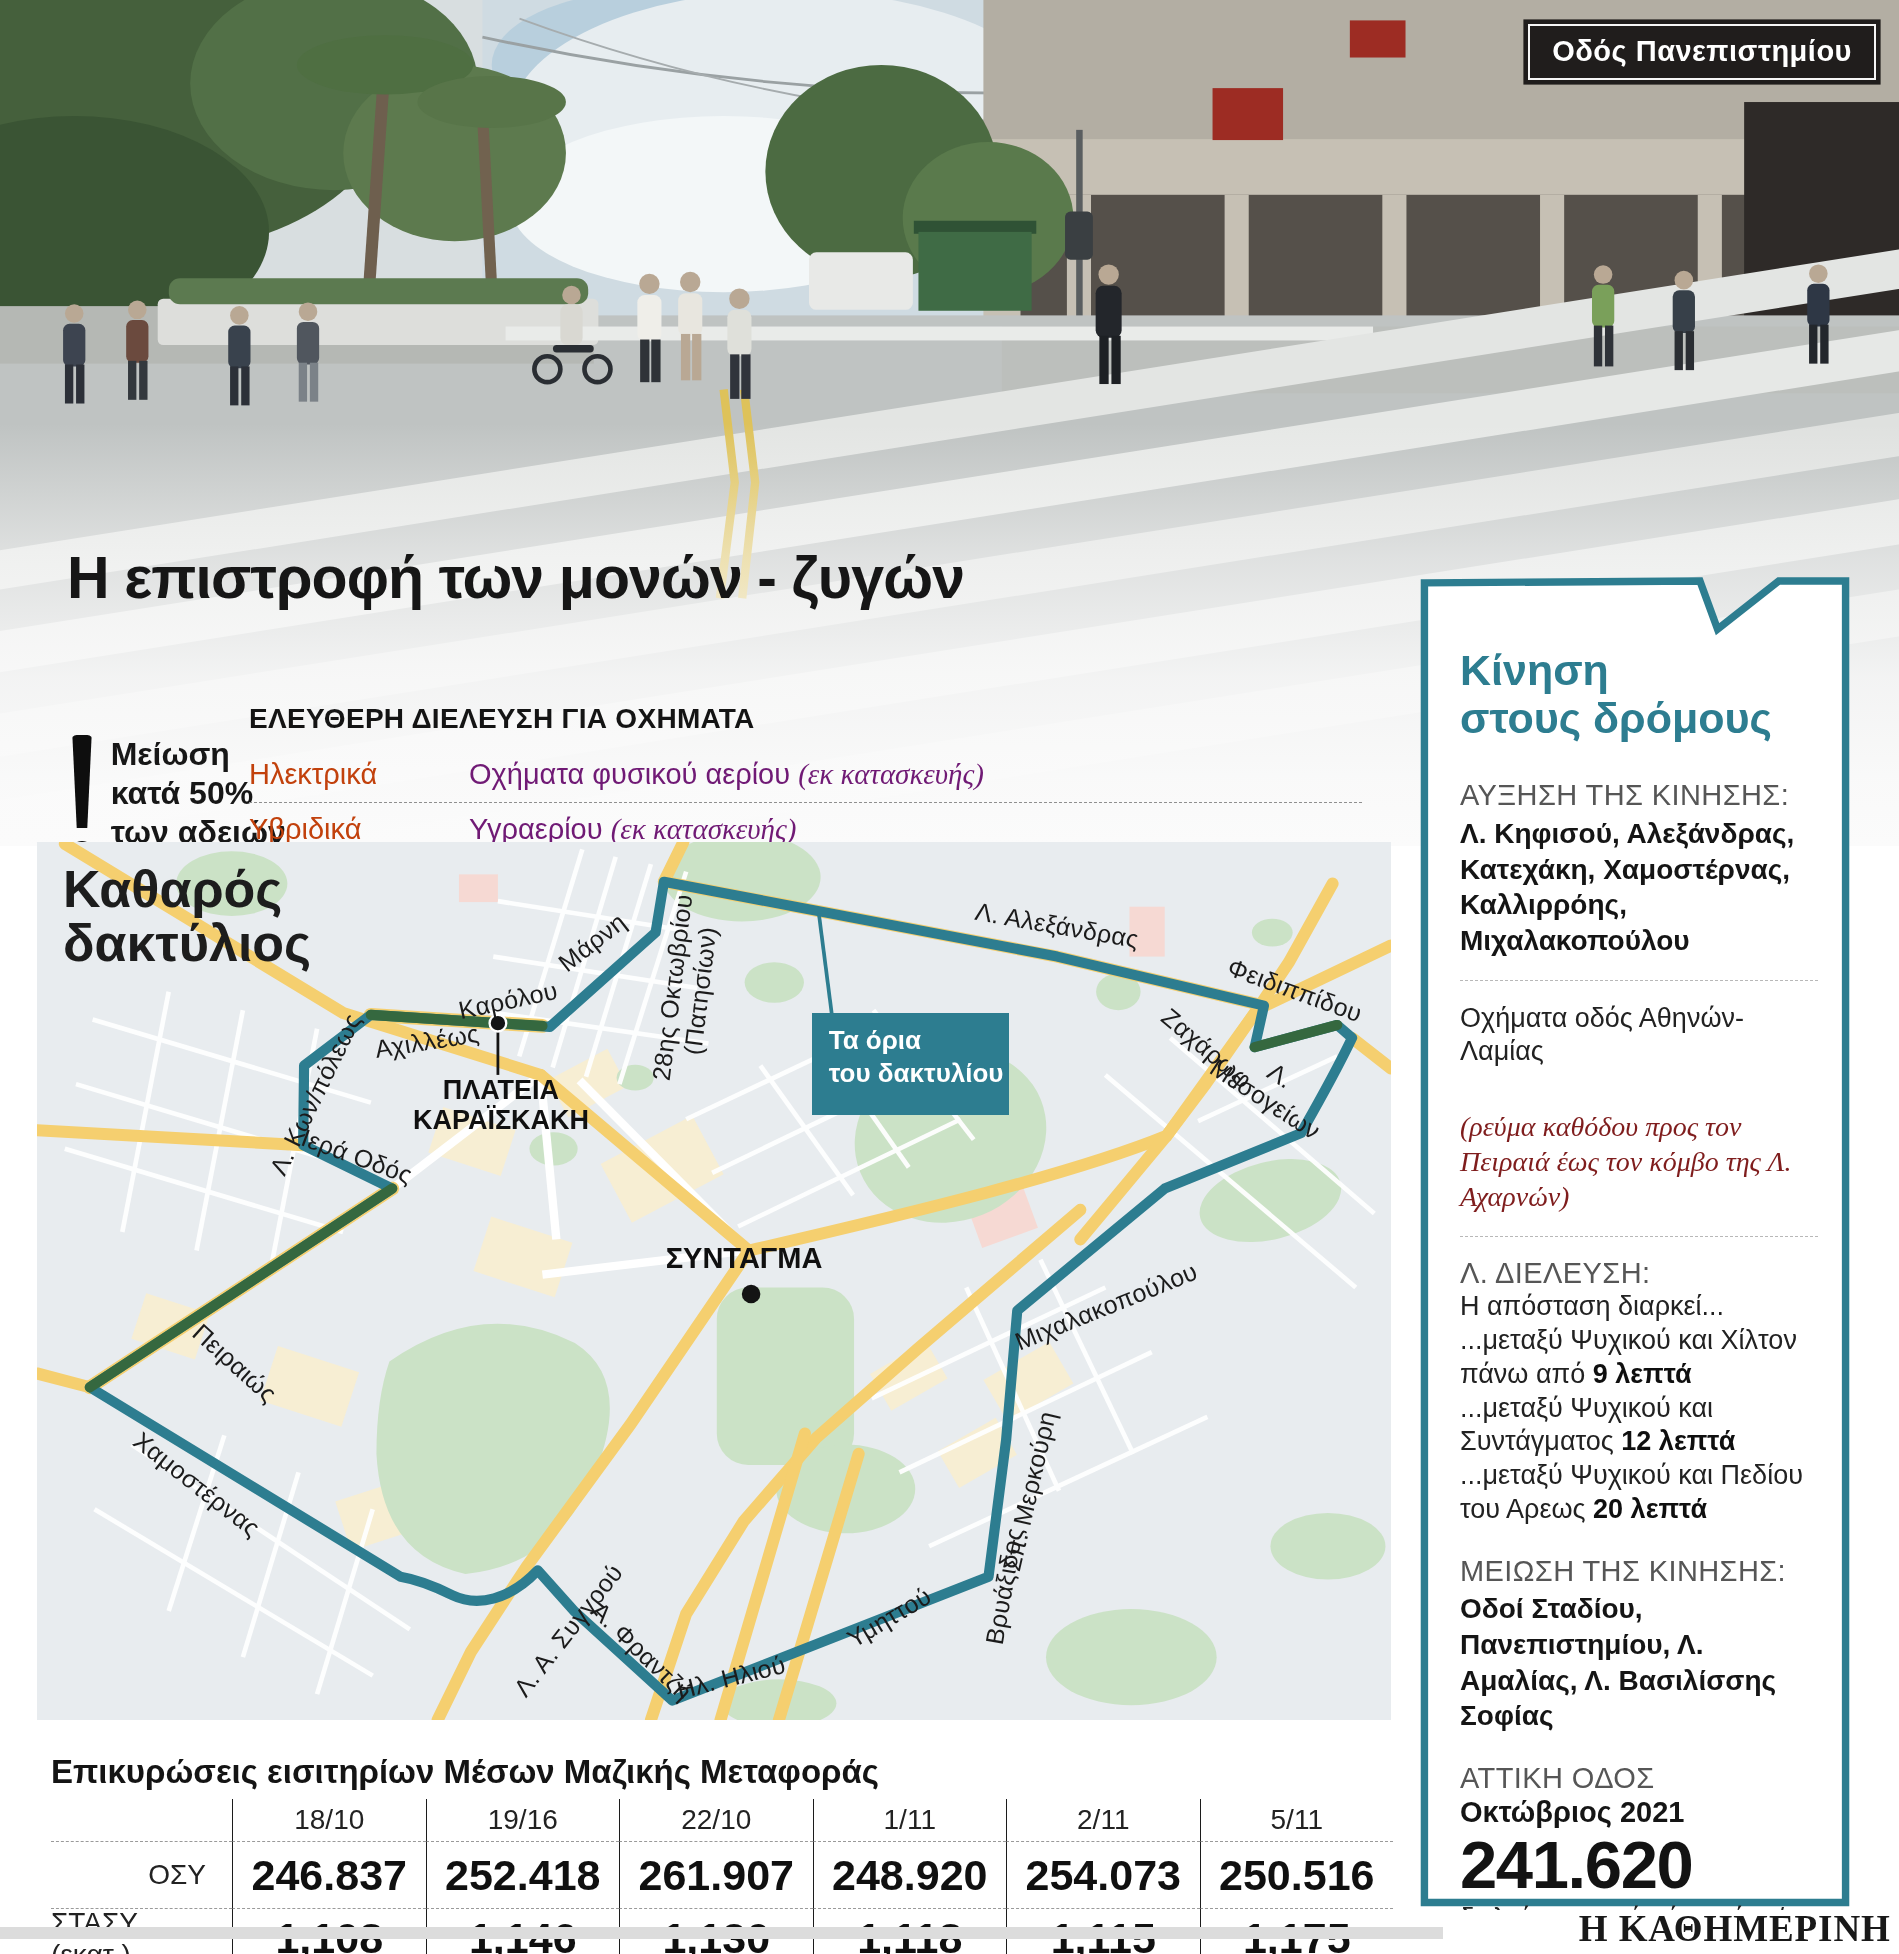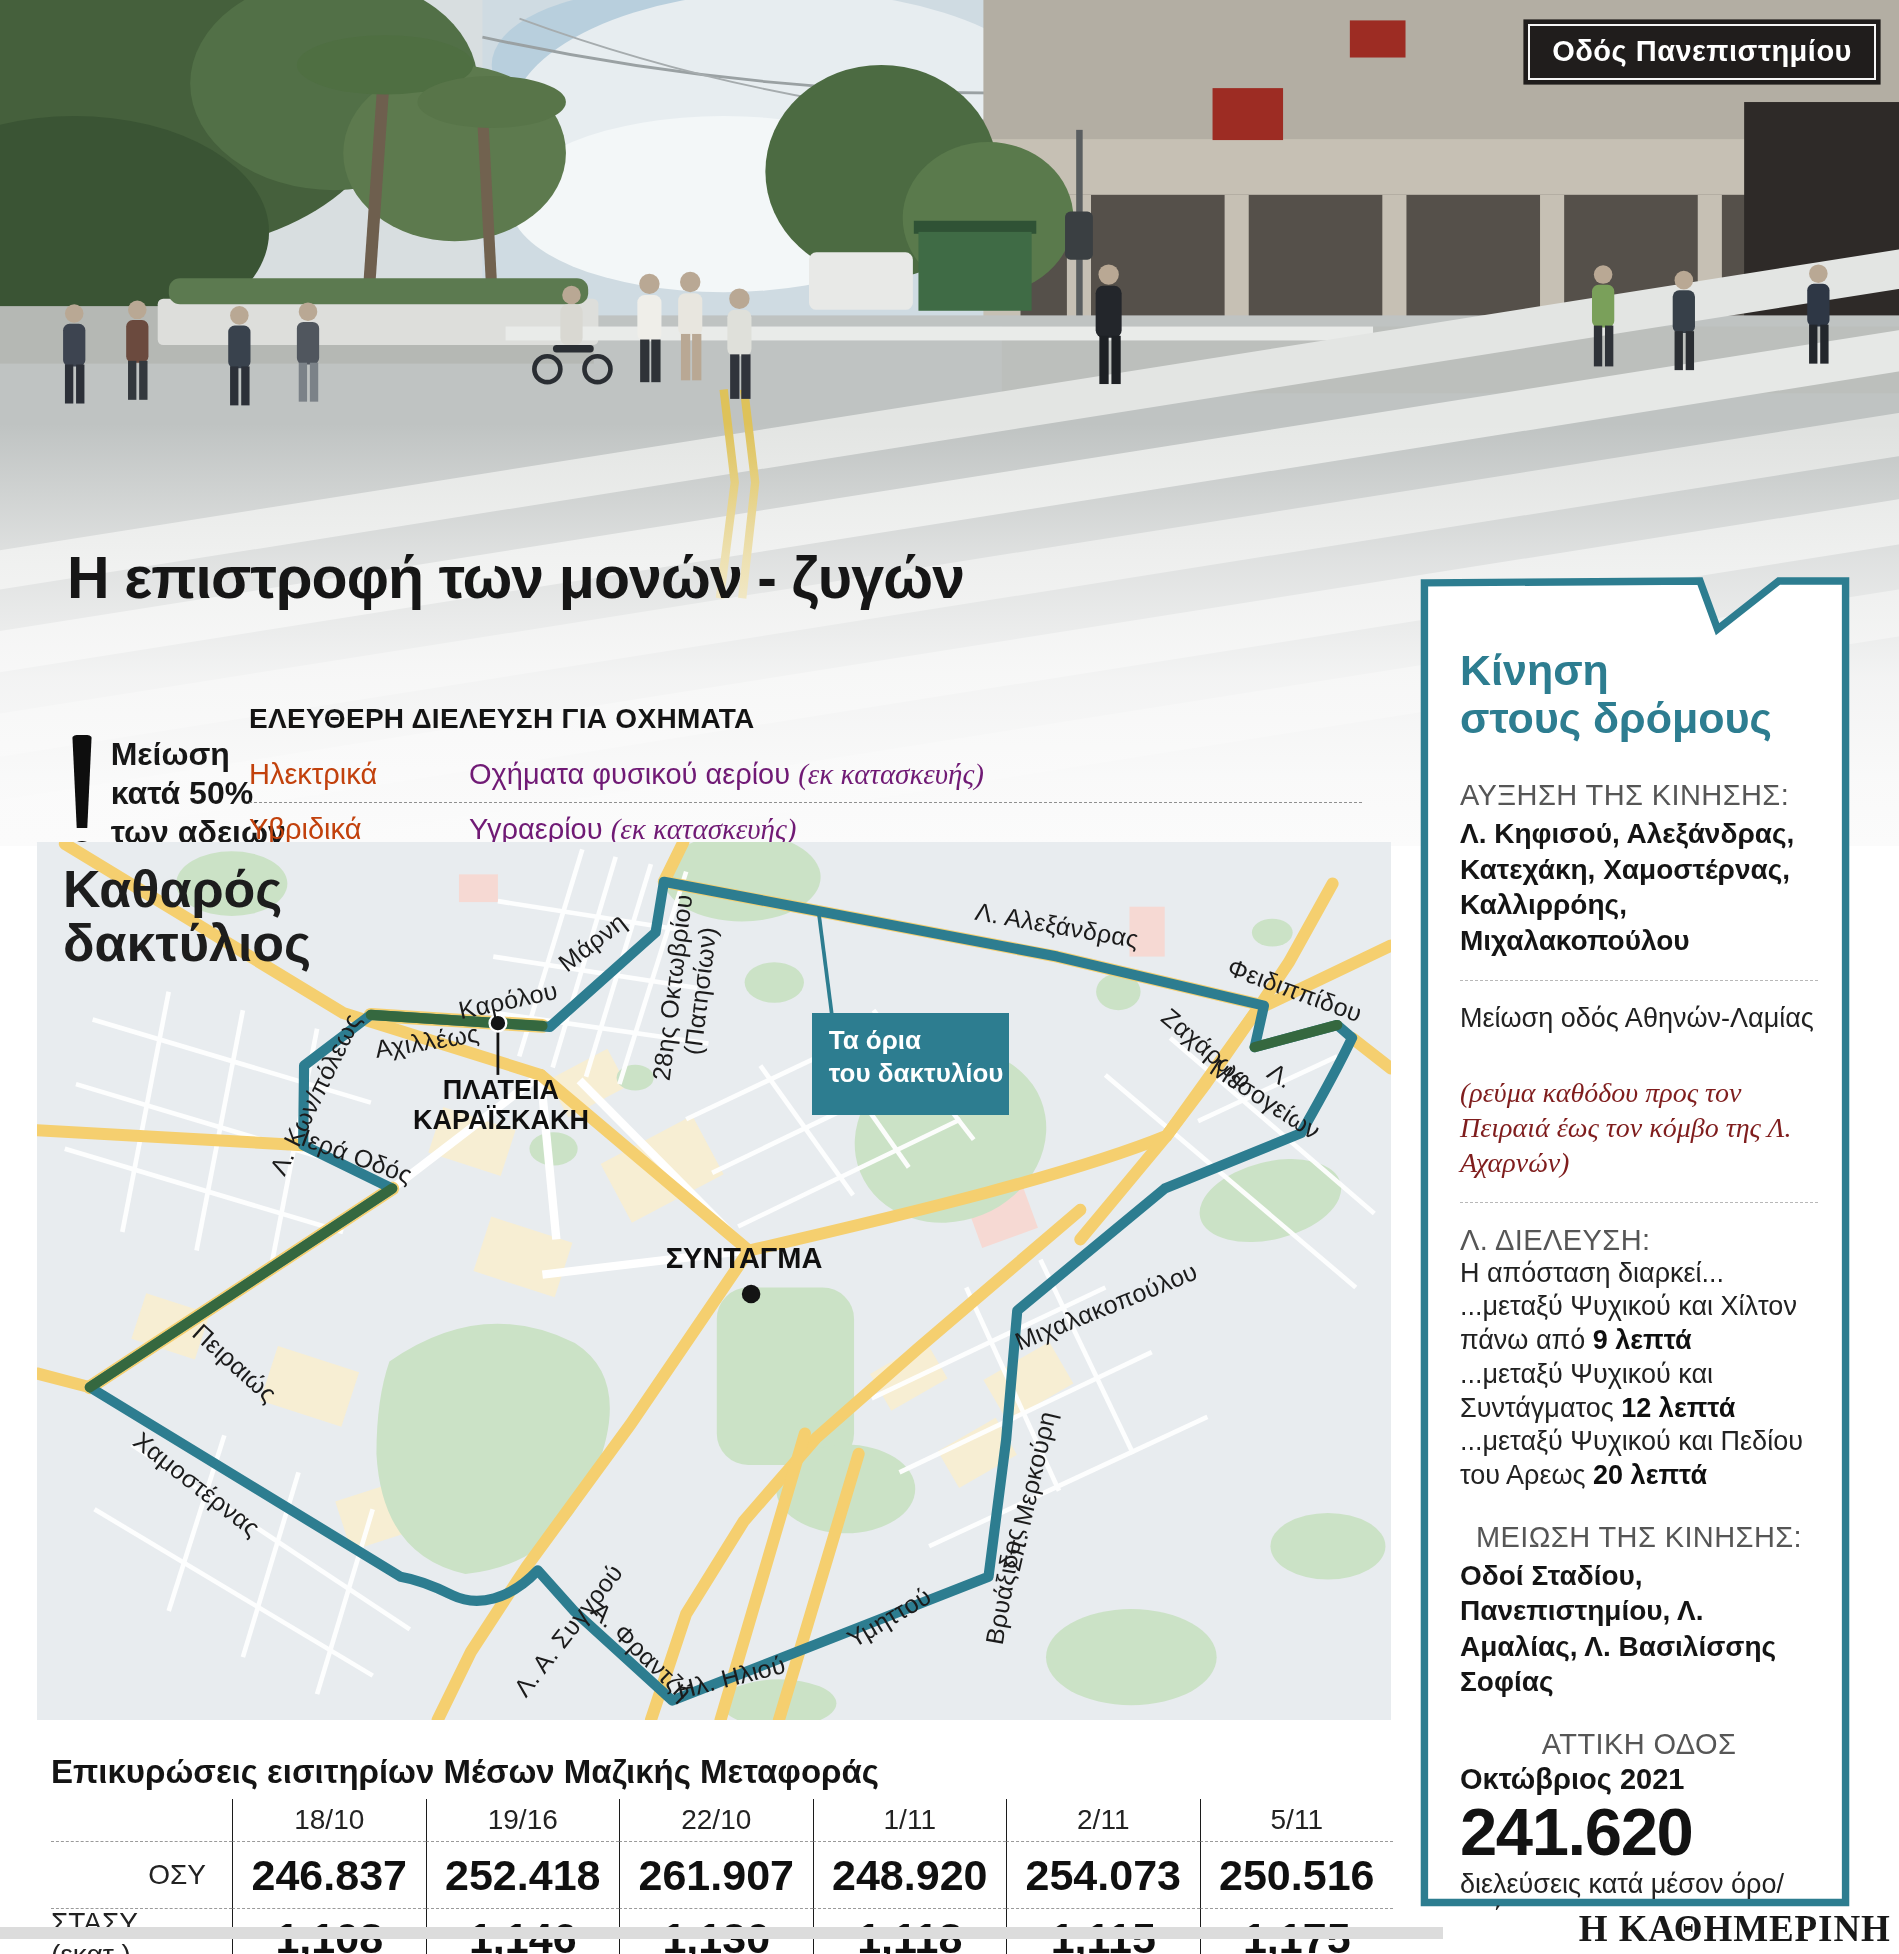--- a/index.html
+++ b/index.html
@@ -53,21 +53,21 @@
     padding:78px 35px 0 43px;overflow:hidden;}
   .sb-title{font-size:43px;font-weight:700;color:#2d7d90;line-height:1.12;white-space:pre-line;margin-bottom:37px;}
   .sb-label{font-size:29px;color:#565656;letter-spacing:0.4px;}
   .sb-bold{font-size:28px;font-weight:700;color:#151515;line-height:1.27;margin-top:3.7px;}
   .sb-div{border-top:1.9px dashed #b8b8b8;margin:22px 0 20.4px 0;}
   .sb-reg{font-size:27px;color:#222;line-height:1.25;}
   .sb-reg b{color:#0f0f0f;}
   .sb-serif{font-family:"Liberation Serif",serif;font-style:italic;font-size:28px;color:#7f1d1d;line-height:1.25;margin-top:40px;}
   .sb-month{font-size:29px;font-weight:700;color:#151515;margin-top:1.9px;}
   .sb-big{font-size:67px;font-weight:700;letter-spacing:-1.4px;line-height:1.08;color:#131313;}
-  .mt{margin-top:28px;text-align:center;}
+  .mt{margin-top:28px;}
 
   
   #btable-title{left:51px;top:1753px;font-size:33px;font-weight:700;color:#141414;}
   #btable{left:51px;top:1799px;width:1342px;display:grid;
     grid-template-columns:181px repeat(6,1fr);grid-template-rows:43px 67px 59px;}
   #btable > div{display:flex;align-items:center;justify-content:center;}
   .t-head{font-size:28px;color:#222;}
   .t-label{font-size:28px;color:#222;justify-content:flex-end !important;padding-right:26px;}
   .t-val{font-size:43px;font-weight:700;color:#101010;}
   .vline{border-left:1.9px solid #1c1c1c;}
@@ -386,21 +386,21 @@
   </svg>
   <div id="sb-content">
     <div class="sb-title">Κίνηση
 στους δρόμους</div>
 
     <div class="sb-label">ΑΥΞΗΣΗ ΤΗΣ ΚΙΝΗΣΗΣ:</div>
     <div class="sb-bold">Λ. Κηφισού, Αλεξάνδρας, Κατεχάκη, Χαμοστέρνας, Καλλιρρόης, Μιχαλακοπούλου</div>
 
     <div class="sb-div"></div>
 
-    <div class="sb-reg">Μείωση οδός Αθηνών-Λαμίας</div>
+    <div class="sb-reg">Οχήματα οδός Αθηνών-Λαμίας</div>
     <div class="sb-serif">(ρεύμα καθόδου προς τον Πειραιά έως τον κόμβο της Λ. Αχαρνών)</div>
 
     <div class="sb-div"></div>
 
     <div class="sb-label">Λ. ΔΙΕΛΕΥΣΗ:</div>
     <div class="sb-reg">Η απόσταση διαρκεί...</div>
     <div class="sb-reg"><span>...μεταξύ Ψυχικού και Χίλτον πάνω από </span><b>9 λεπτά</b></div>
     <div class="sb-reg"><span>...μεταξύ Ψυχικού και Συντάγματος </span><b>12 λεπτά</b></div>
     <div class="sb-reg"><span>...μεταξύ Ψυχικού και Πεδίου του Αρεως </span><b>20 λεπτά</b></div>
 

